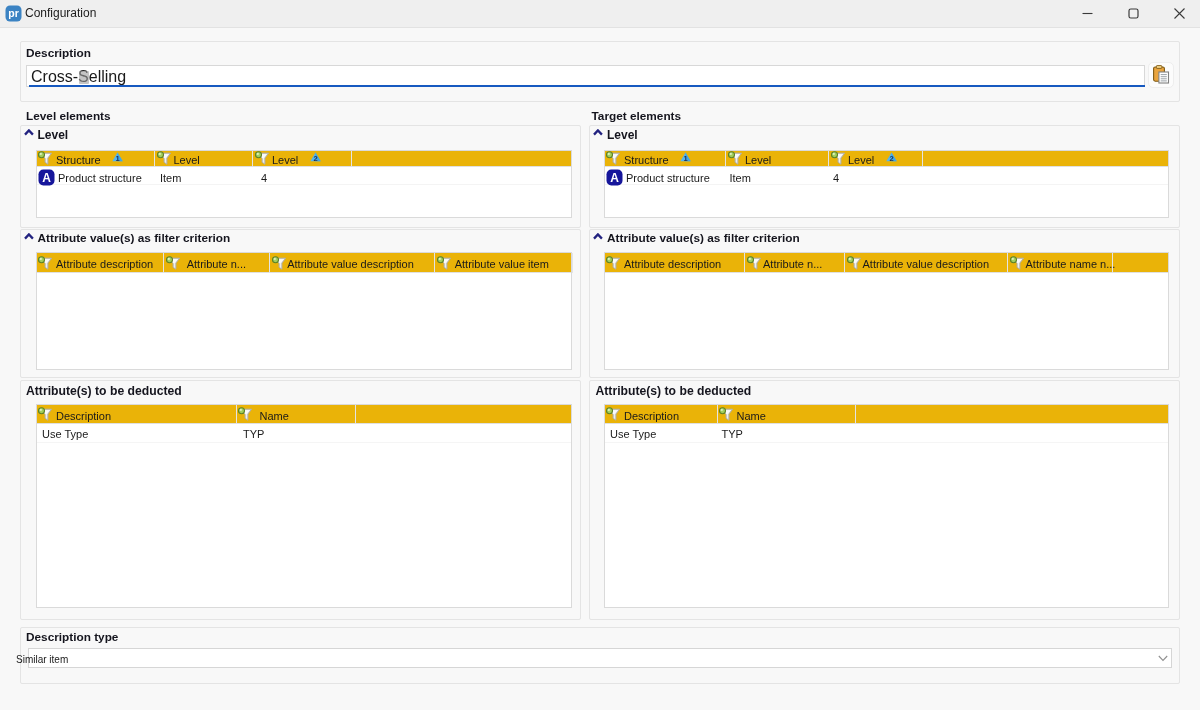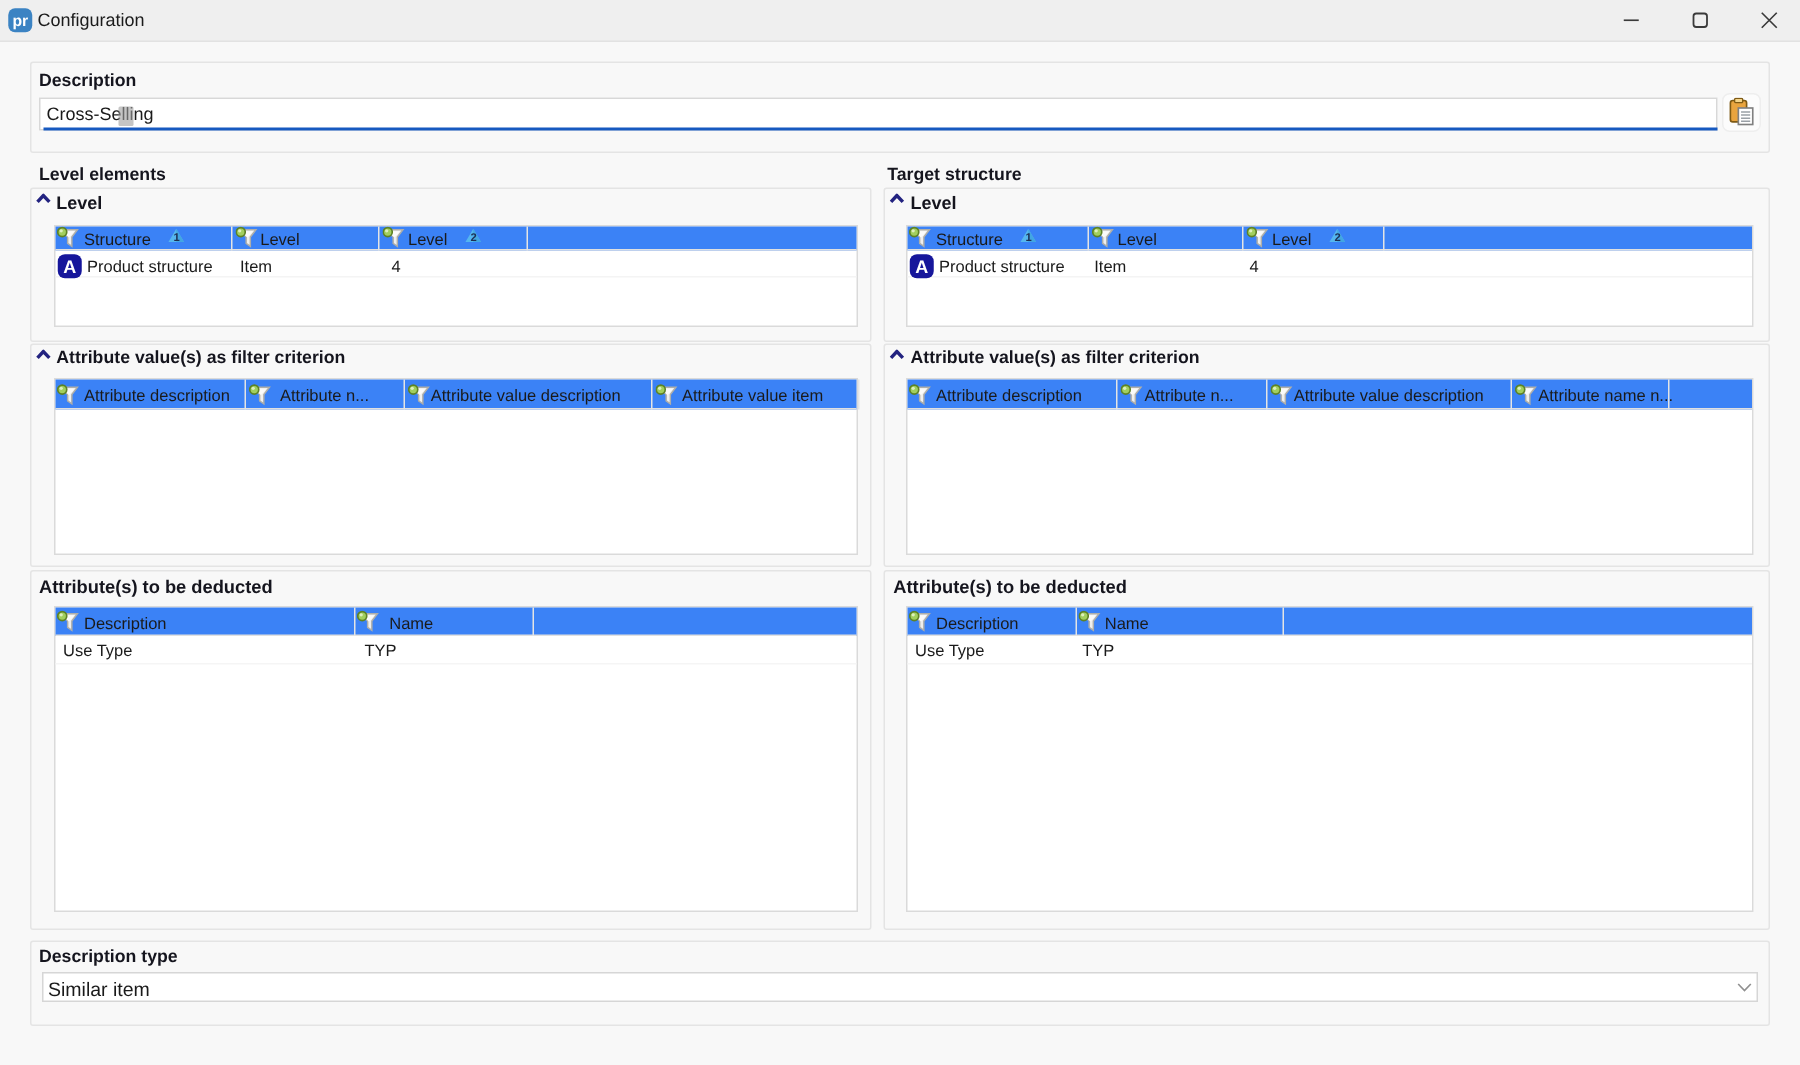--- a/index.html
+++ b/index.html
@@ -1,19 +1,19 @@
 <!DOCTYPE html>
 <html><head><meta charset="utf-8"><style>
 * { margin:0; padding:0; box-sizing:border-box; }
 html,body { width:1200px; height:710px; background:#f8f8f8; font-family:"Liberation Sans",sans-serif; overflow:hidden; }
 .abs { position:absolute; }
 .grp { position:absolute; border:1px solid #e4e4e4; border-radius:2px; }
 .blabel { position:absolute; font-weight:bold; color:#15151e; white-space:nowrap; line-height:13px; }
 .tbl { position:absolute; background:#ffffff; border:1px solid #dadada; }
-.thead { position:absolute; left:0; top:0; right:0; background:#3b82f6; border-bottom:1px solid #e0e0e0; }
+.thead { position:absolute; left:0; top:0; right:0; background:#eab308; border-bottom:1px solid #e0e0e0; }
 .vline { position:absolute; top:0; width:1px; background:#e4e4e4; }
 .ht { position:absolute; font-size:11px; color:#1a1a1a; white-space:nowrap; line-height:12px; }
 .ct { position:absolute; color:#1a1a1a; white-space:nowrap; line-height:13px; }
 </style></head><body>
 <div class="abs" style="left:0;top:0;width:1200px;height:28px;background:#efefef;border-bottom:1px solid #e2e2e2;"></div>
 <svg class="abs" style="left:5px;top:5px" width="17" height="17" viewBox="0 0 17 17">
     <rect x="0.5" y="0.5" width="16" height="16" rx="4.5" fill="#3b83c3"></rect>
     <text x="8.5" y="12.2" font-size="10.5" font-weight="bold" fill="#ffffff" text-anchor="middle" font-family="Liberation Sans">pr</text>
   </svg>
 <span class="abs" style="left:25px;top:5.5px;font-size:12px;color:#1b1b1b;line-height:14px;">Configuration</span>
@@ -23,34 +23,34 @@
 <svg class="abs" style="left:1110px;top:0" width="46" height="28" viewBox="0 0 46 28">
     <rect x="19" y="9" width="9" height="9" rx="1.8" fill="none" stroke="#3a3a3a" stroke-width="1.2"></rect>
   </svg>
 <svg class="abs" style="left:1156px;top:0" width="46" height="28" viewBox="0 0 46 28">
     <path d="M18.5 8.5 L28.5 18.5 M28.5 8.5 L18.5 18.5" stroke="#3a3a3a" stroke-width="1.1"></path>
   </svg>
 <div class="grp" style="left:19.5px;top:41px;width:1160px;height:60.5px"></div>
 <div class="blabel" style="left:26px;top:46.5px;font-size:11.8px">Description</div>
 <div class="abs" style="left:26px;top:65px;width:1119px;height:22px;background:#ffffff;border:1px solid #d8d8d8;"></div>
 <div class="abs" style="left:28.5px;top:85px;width:1116.5px;height:2px;background:#1659c0;"></div>
-<span class="ct" style="left:31px;top:70px;font-size:12px">Cross-Selling</span>
+<span class="ct" style="left:31px;top:70px;font-size:16px">Cross-Selling</span>
 <div class="abs" style="left:78.5px;top:70.5px;width:10.5px;height:13.5px;background:rgba(158,158,158,0.6);border-radius:1px;"></div>
 <div class="abs" style="left:1147.5px;top:61.5px;width:26px;height:26px;background:#fcfcfc;border:1px solid #eeeeee;border-radius:5px;"></div>
 <svg class="abs" style="left:1152px;top:65px" width="18" height="19" viewBox="0 0 18 19">
     <rect x="1.6" y="2" width="10.8" height="14.2" rx="1.6" fill="#e9a43e" stroke="#7e5a14" stroke-width="1.1"></rect>
     <rect x="4.4" y="0.6" width="5.4" height="2.8" rx="0.7" fill="#f5d488" stroke="#7e5a14" stroke-width="0.9"></rect>
     <rect x="6.9" y="7" width="9.6" height="11" fill="#ffffff" stroke="#808080" stroke-width="1.1"></rect>
     <line x1="8.7" y1="9.6" x2="14.8" y2="9.6" stroke="#9aa0a6" stroke-width="1"></line>
     <line x1="8.7" y1="11.7" x2="14.8" y2="11.7" stroke="#9aa0a6" stroke-width="1"></line>
     <line x1="8.7" y1="13.8" x2="14.8" y2="13.8" stroke="#9aa0a6" stroke-width="1"></line>
     <line x1="8.7" y1="15.9" x2="14.8" y2="15.9" stroke="#9aa0a6" stroke-width="1"></line>
   </svg>
 <div class="blabel" style="left:26px;top:110px;font-size:11.8px">Level elements</div>
-<div class="blabel" style="left:591.5px;top:110px;font-size:11.8px">Target structure</div>
+<div class="blabel" style="left:591.5px;top:110px;font-size:11.8px">Target elements</div>
 <div class="grp" style="left:19.5px;top:124.5px;width:561px;height:103px"></div>
 <svg class="abs" style="left:23.7px;top:129.3px" width="10" height="7" viewBox="0 0 10 7">
     <path d="M1 5.6 L4.9 1.4 L8.9 5.6" fill="none" stroke="#232380" stroke-width="2.3"></path>
   </svg>
 <div class="blabel" style="left:37.5px;top:128.5px;font-size:12px">Level</div>
 <div class="tbl" style="left:35.5px;top:149.5px;width:536px;height:68px">
     <div class="thead" style="height:16.5px">
       <svg class="abs" style="left:1.5px;top:0.5px" width="15" height="15" viewBox="0 0 15 15">
         <path d="M2.4 2.2 H13.6 L9.9 7 V13.2 L7.1 11.3 V7 Z" fill="#efefed" stroke="#aeaeaa" stroke-width="1"></path>
         <path d="M3.4 3.2 H11.6 L9 6.4 L7.9 7.4 Z" fill="#fbfbfa"></path>
@@ -278,15 +278,15 @@
       <div class="vline" style="left:250px;height:19px"></div>
     </div>
     <div class="abs" style="left:0;top:19px;width:100%;height:19px;border-bottom:1px solid #f5f5f5;">
       <span class="ct" style="left:5.5px;top:4px;font-size:11px">Use Type</span>
       <span class="ct" style="left:117px;top:4px;font-size:11px">TYP</span>
     </div>
   </div>
 <div class="grp" style="left:19.5px;top:626.5px;width:1160px;height:57px"></div>
 <div class="blabel" style="left:26px;top:631px;font-size:11.8px">Description type</div>
 <div class="abs" style="left:28px;top:647.5px;width:1143.5px;height:20.5px;background:#ffffff;border:1px solid #d6d6d6;"></div>
-<span class="ct" style="left:32px;top:652.5px;font-size:13px">Similar item</span>
+<span class="ct" style="left:16px;top:652.5px;font-size:10px">Similar item</span>
 <svg class="abs" style="left:1157.5px;top:654.5px" width="10" height="7" viewBox="0 0 10 7">
     <path d="M0.8 1 L5 5.4 L9.2 1" fill="none" stroke="#909090" stroke-width="1.1"></path>
   </svg>
 </body></html>

